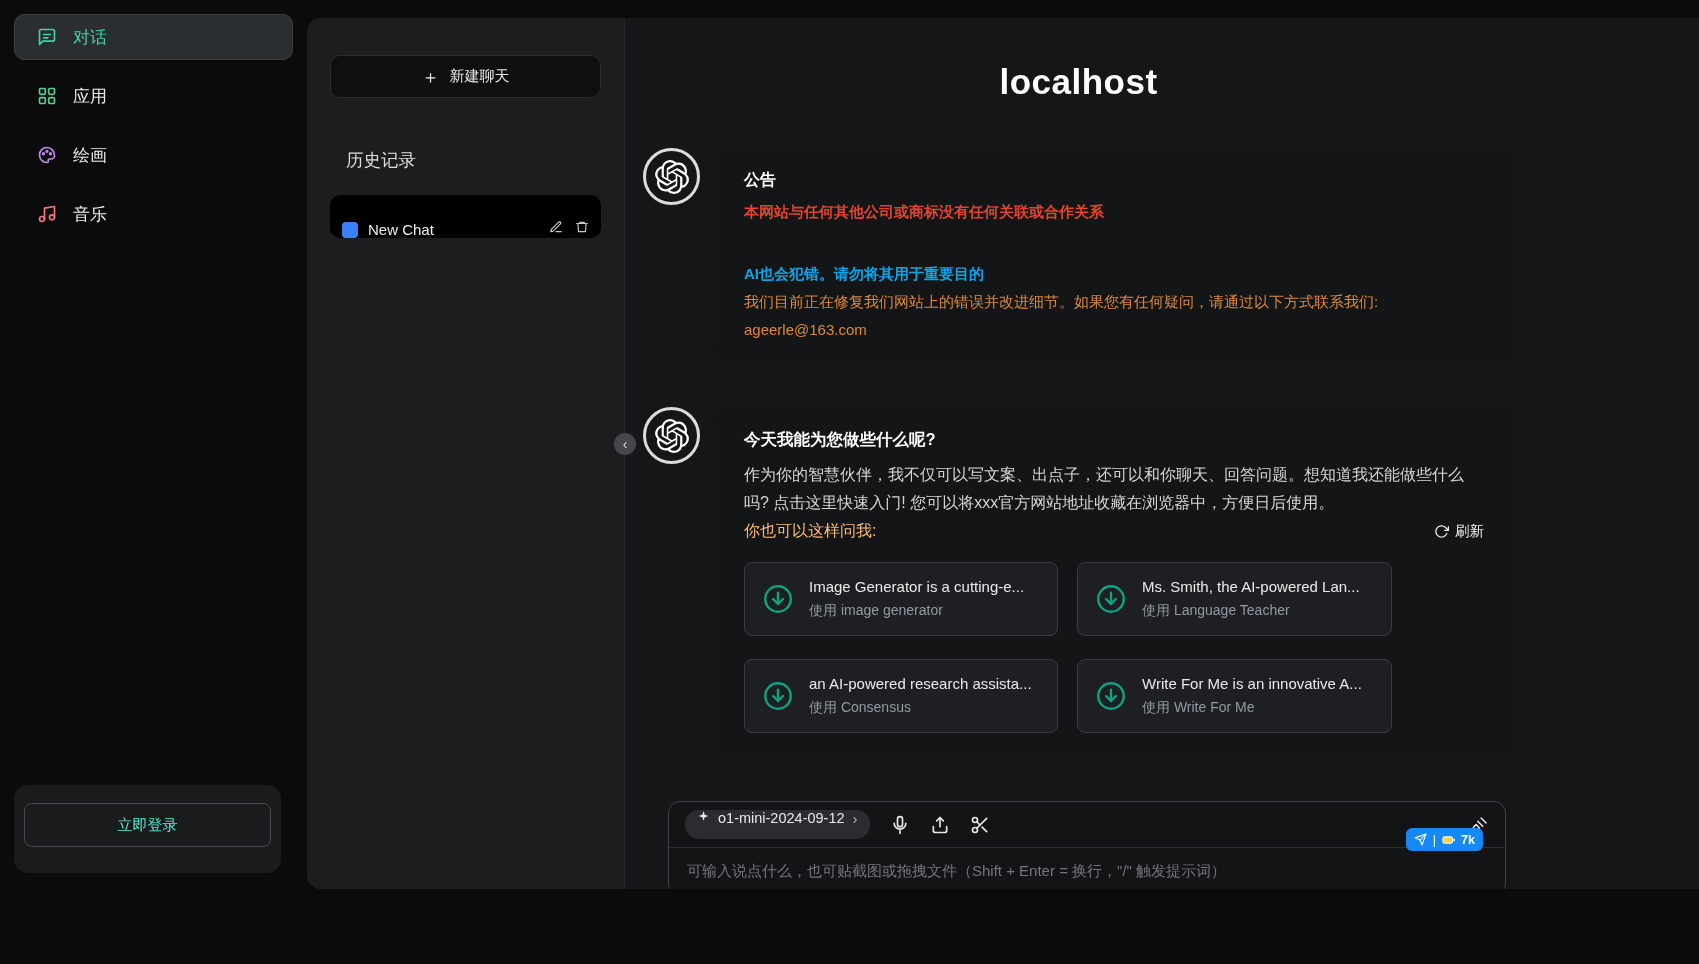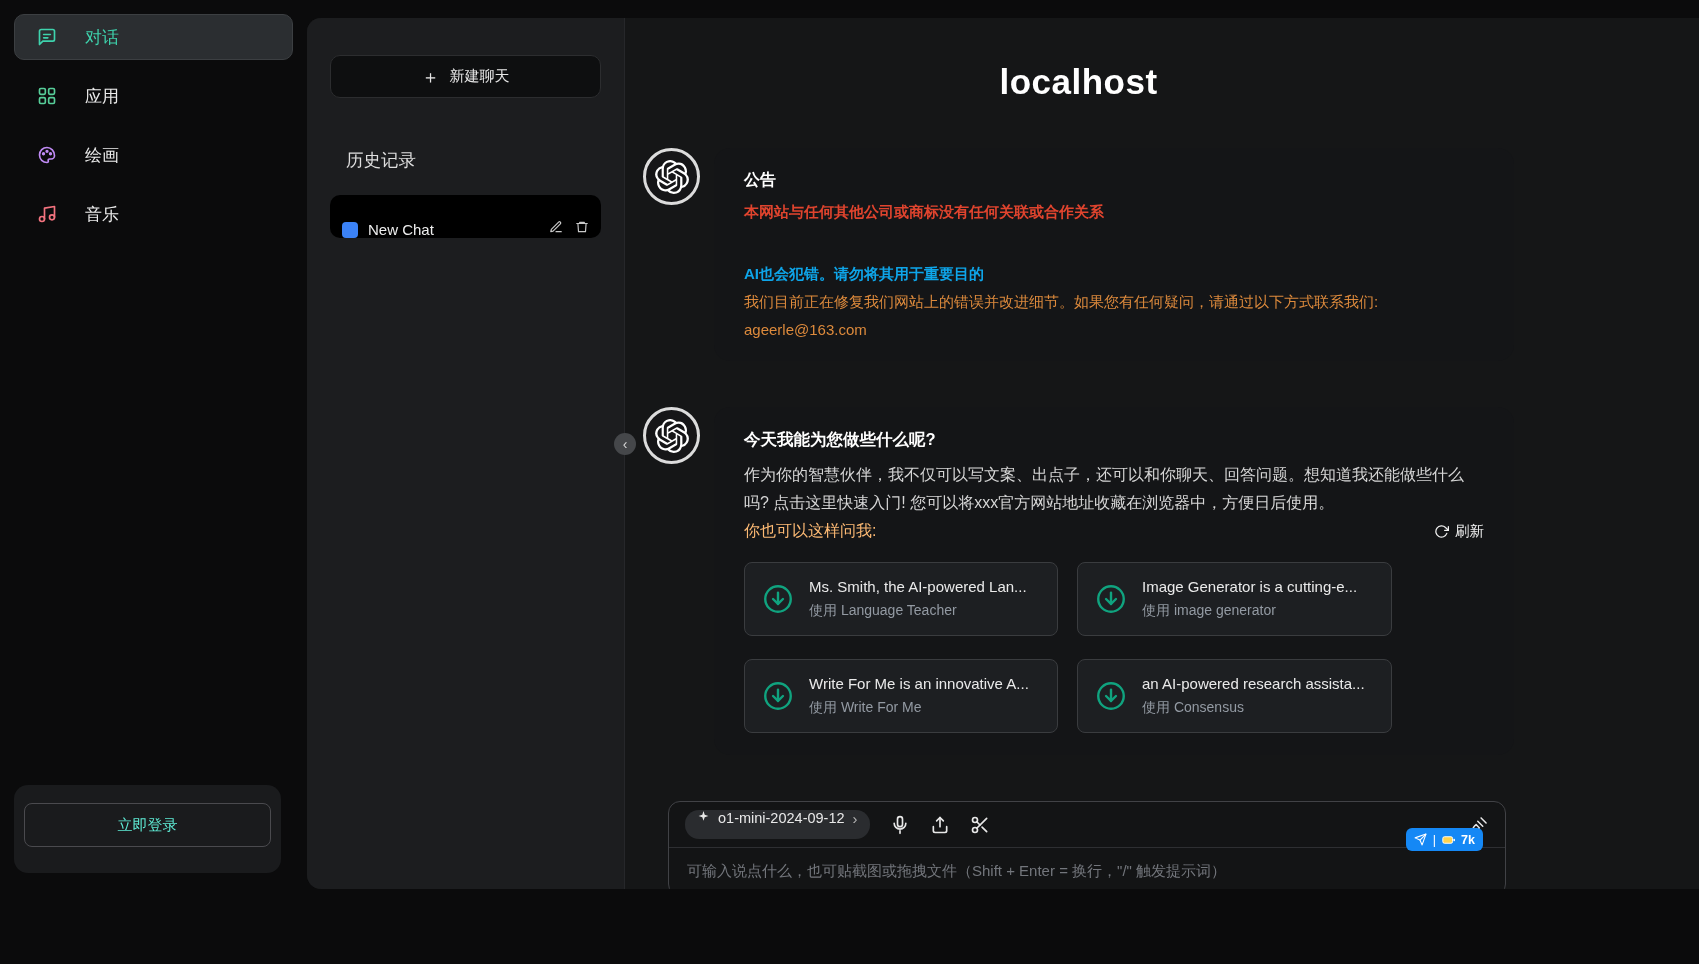--- a/index.html
+++ b/index.html
@@ -9,21 +9,21 @@
     font-family:"Liberation Sans", sans-serif;
     color:#e8e8e8;
     overflow:hidden;
     position:relative;
   }
   .app { position:relative; width:1699px; height:964px; }
 
   
   .sidebar { position:absolute; left:0; top:0; bottom:0; width:307px; padding:14px; }
   .nav-item {
-    display:flex; align-items:center; gap:28px;
+    display:flex; align-items:center; gap:16px;
     height:46px; padding:0 22px; margin-bottom:13px;
     border-radius:10px; font-size:17px; color:#ececec; cursor:pointer;
     border:1px solid transparent;
   }
   .nav-item.active { background:#2b2e31; border-color:#3c3f42; color:#3ed3ad; }
   .nav-icon { display:flex; align-items:center; }
   .nav-icon svg { width:20px; height:20px; }
   .ic-teal { color:#3ed3ad; } .ic-green { color:#57cf9a; }
   .ic-purple { color:#c08bf5; } .ic-rose { color:#f4737f; }
 
@@ -287,64 +287,64 @@
 
               <div class="sug-card">
                 <span class="sug-icon">
                   <svg viewBox="0 0 24 24" fill="none" stroke="currentColor" stroke-width="1.7" stroke-linecap="round" stroke-linejoin="round">
                       <circle cx="12" cy="12" r="9"></circle>
                       <path d="M12 7.5v8"></path>
                       <path d="M8.5 12 12 15.5 15.5 12"></path>
                     </svg>
                 </span>
                 <span class="sug-text">
-                  <div class="sug-title">Ms. Smith, the AI-powered Lan...</div>
-                  <div class="sug-sub">使用 Language Teacher</div>
+                  <div class="sug-title">Image Generator is a cutting-e...</div>
+                  <div class="sug-sub">使用 image generator</div>
                 </span>
               </div>
 
               <div class="sug-card">
                 <span class="sug-icon">
                   <svg viewBox="0 0 24 24" fill="none" stroke="currentColor" stroke-width="1.7" stroke-linecap="round" stroke-linejoin="round">
                       <circle cx="12" cy="12" r="9"></circle>
                       <path d="M12 7.5v8"></path>
                       <path d="M8.5 12 12 15.5 15.5 12"></path>
                     </svg>
                 </span>
                 <span class="sug-text">
-                  <div class="sug-title">Image Generator is a cutting-e...</div>
-                  <div class="sug-sub">使用 image generator</div>
+                  <div class="sug-title">Ms. Smith, the AI-powered Lan...</div>
+                  <div class="sug-sub">使用 Language Teacher</div>
                 </span>
               </div>
 
               <div class="sug-card">
                 <span class="sug-icon">
                   <svg viewBox="0 0 24 24" fill="none" stroke="currentColor" stroke-width="1.7" stroke-linecap="round" stroke-linejoin="round">
                       <circle cx="12" cy="12" r="9"></circle>
                       <path d="M12 7.5v8"></path>
                       <path d="M8.5 12 12 15.5 15.5 12"></path>
                     </svg>
                 </span>
                 <span class="sug-text">
-                  <div class="sug-title">Write For Me is an innovative A...</div>
-                  <div class="sug-sub">使用 Write For Me</div>
+                  <div class="sug-title">an AI-powered research assista...</div>
+                  <div class="sug-sub">使用 Consensus</div>
                 </span>
               </div>
 
               <div class="sug-card">
                 <span class="sug-icon">
                   <svg viewBox="0 0 24 24" fill="none" stroke="currentColor" stroke-width="1.7" stroke-linecap="round" stroke-linejoin="round">
                       <circle cx="12" cy="12" r="9"></circle>
                       <path d="M12 7.5v8"></path>
                       <path d="M8.5 12 12 15.5 15.5 12"></path>
                     </svg>
                 </span>
                 <span class="sug-text">
-                  <div class="sug-title">an AI-powered research assista...</div>
-                  <div class="sug-sub">使用 Consensus</div>
+                  <div class="sug-title">Write For Me is an innovative A...</div>
+                  <div class="sug-sub">使用 Write For Me</div>
                 </span>
               </div>
 
             </div>
           </div>
         </div>
 
         <div class="composer">
           <div class="composer-toolbar">
             <button class="model-pill">

